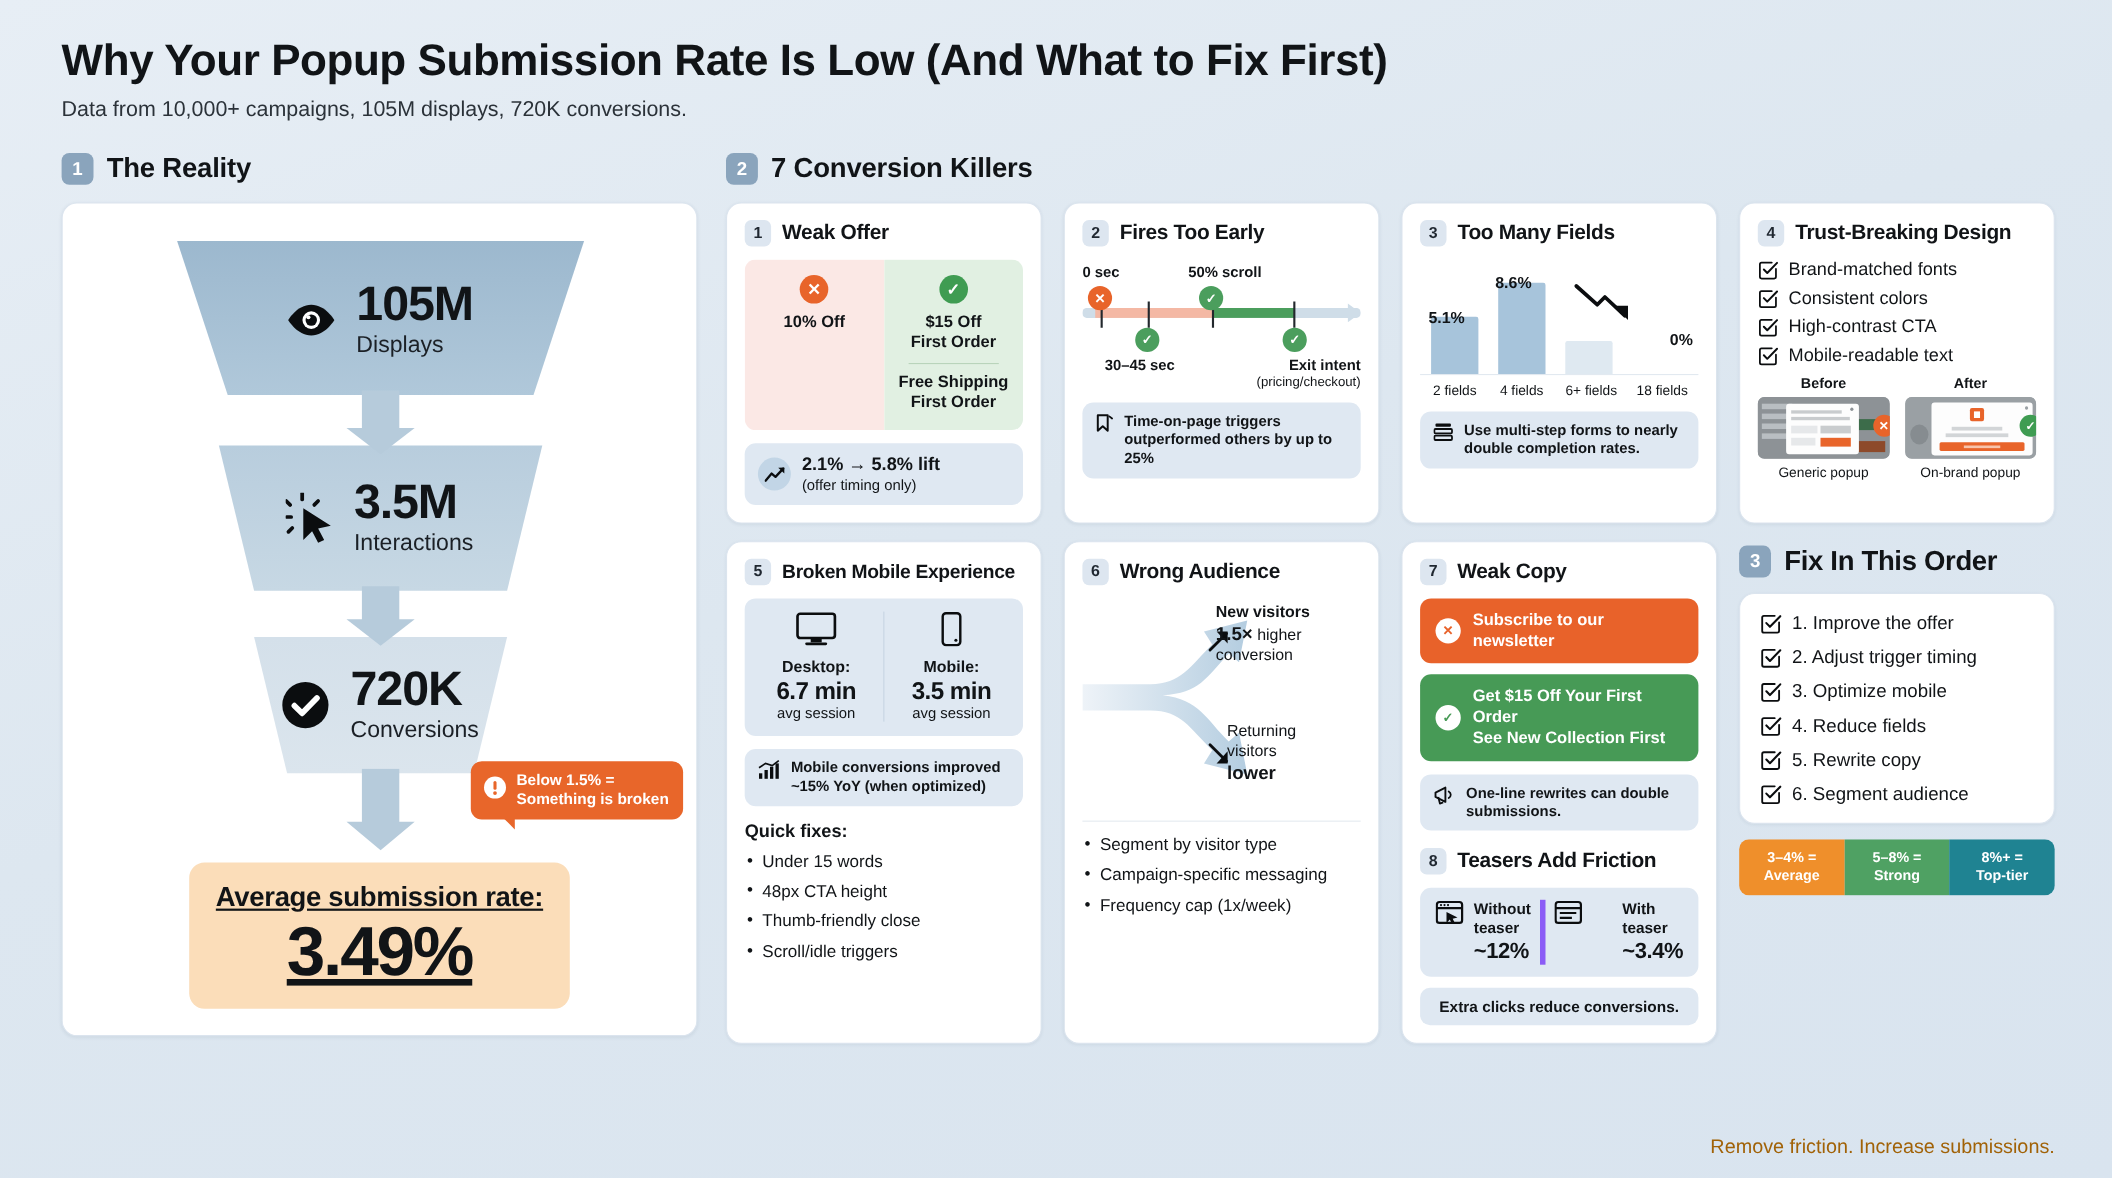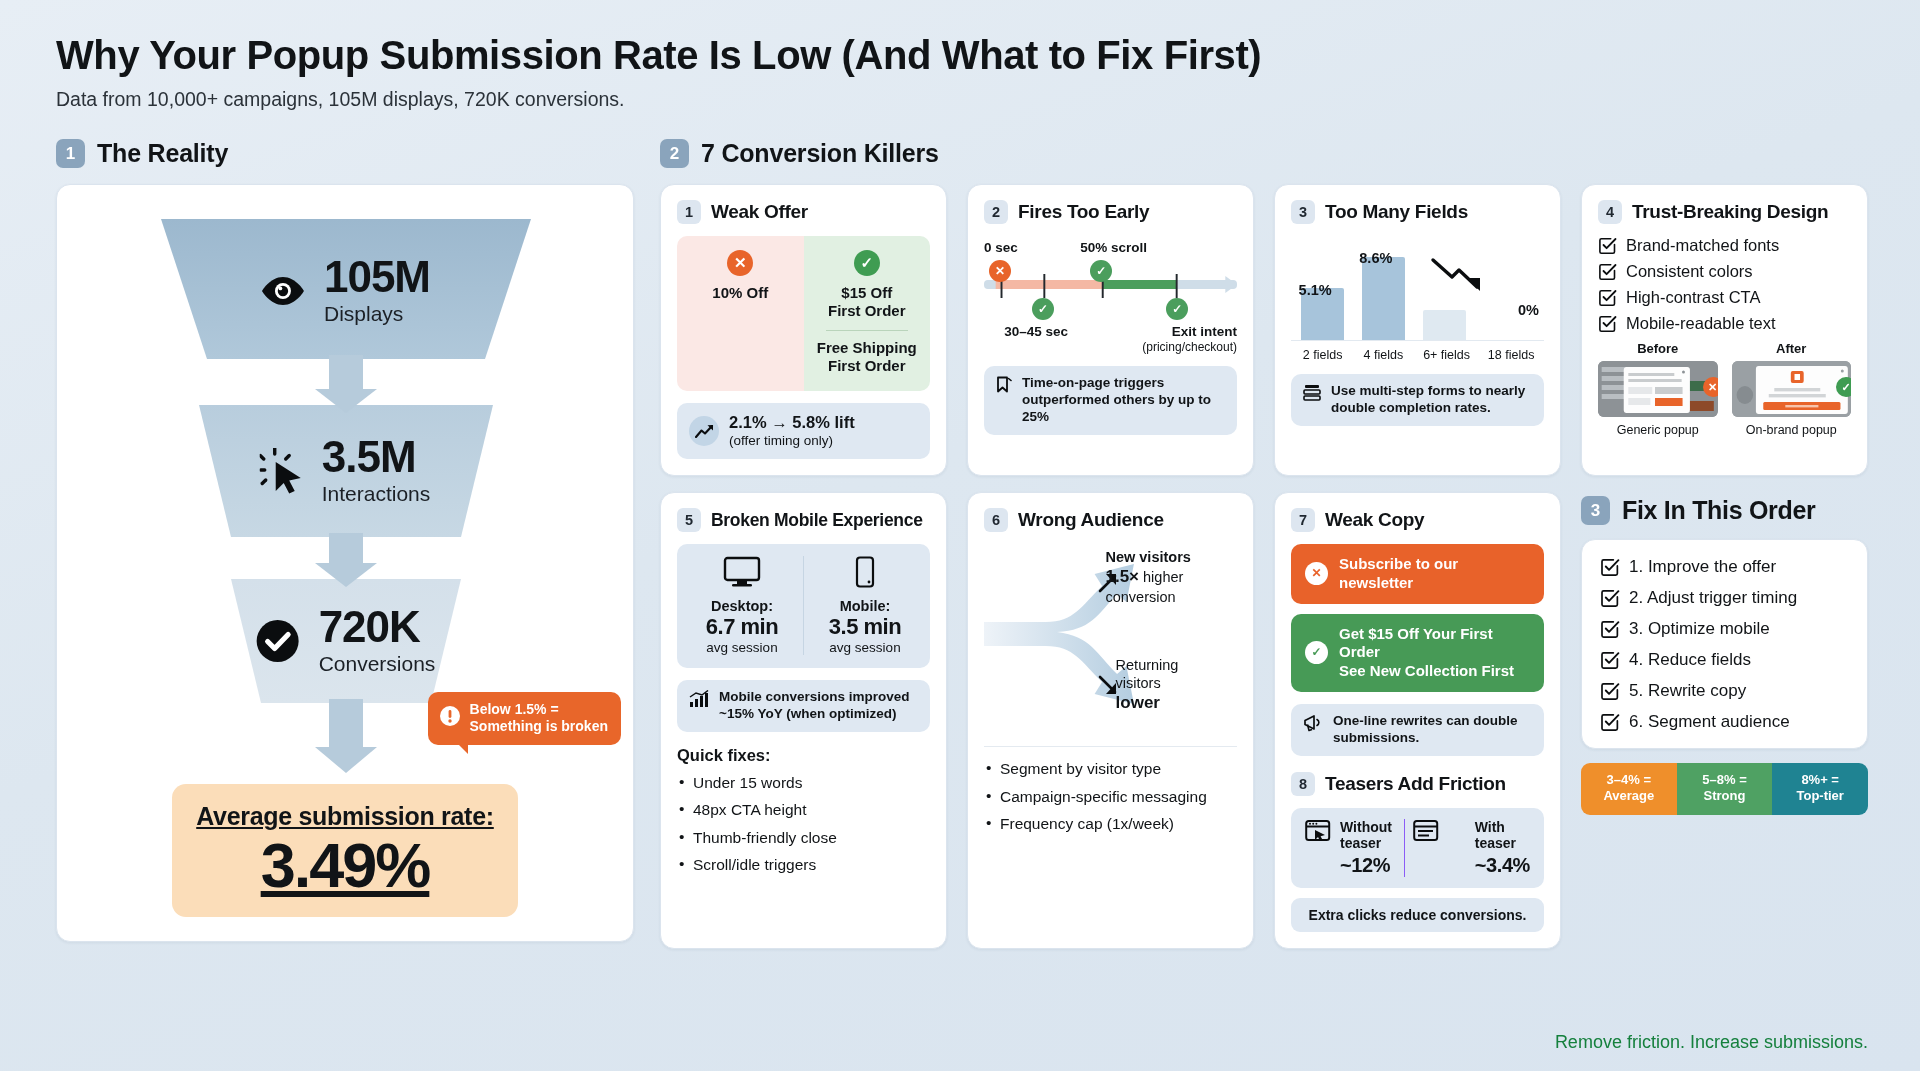--- a/index.html
+++ b/index.html
@@ -147,38 +147,38 @@
   
   .cta { border-radius: 10px; padding: 11px 14px; display: flex; align-items: center; gap: 11px; color: #fff; font-size: 15px; font-weight: 700; line-height: 1.25; }
   .cta.bad { background: #e8622a; }
   .cta.good { background: #479a56; margin-top: 10px; }
   .cta-ic { width: 23px; height: 23px; border-radius: 50%; background: #fff; display: flex; align-items: center; justify-content: center; flex: none; font-size: 12px; font-weight: 700; }
   .cta.bad .cta-ic { color: #e8622a; }
   .cta.good .cta-ic { color: #479a56; }
 
   .teaser-box { background: #dfe8f2; border-radius: 10px; display: flex; padding: 11px 6px; margin-top: 2px; }
   .teaser { flex: 1; display: flex; gap: 9px; padding: 0 8px; align-items: flex-start; }
-  .teaser + .teaser { border-left: 1px solid #8b5cf6; gap: 36px; }
+  .teaser + .teaser { border-left: 5px solid #8b5cf6; gap: 36px; }
   .teaser-name { font-size: 14px; font-weight: 700; line-height: 1.2; }
   .teaser-val { font-size: 20px; font-weight: 700; letter-spacing: -0.4px; margin-top: 2px; }
   .flatnote { background: #dfe8f2; border-radius: 9px; padding: 9px 12px; font-size: 14px; font-weight: 700; margin-top: 10px; text-align: center; }
 
   
   .fix-head { display: flex; align-items: flex-start; gap: 12px; margin-top: 4px; }
   .fix-title { font-size: 25px; font-weight: 700; line-height: 1.12; letter-spacing: -0.3px; }
   .fix-card { margin-top: 14px; padding: 17px 18px 14px; }
   .fix-card .chk { font-size: 17px; margin-bottom: 11px; }
 
   .scale { display: flex; border-radius: 9px; overflow: hidden; margin-top: 14px; }
   .scale div { flex: 1; text-align: center; color: #fff; font-size: 13px; font-weight: 700; padding: 9px 2px 10px; line-height: 1.25; }
   .s1 { background: #ef8f2b; }
   .s2 { background: #4fa163; }
   .s3 { background: #1f8392; }
 
-  .footer { position: absolute; right: 52px; bottom: 18px; font-size: 18px; color: #15803d; }
+  .footer { position: absolute; right: 52px; bottom: 18px; font-size: 18px; color: #a16207; }
 </style>
 </head>
 <body>
 
 <div class="page">
 
   <h1 class="title">Why Your Popup Submission Rate Is Low (And What to Fix First)</h1>
   <div class="subtitle">Data from 10,000+ campaigns, 105M displays, 720K conversions.</div>
 
   <div class="cols">

